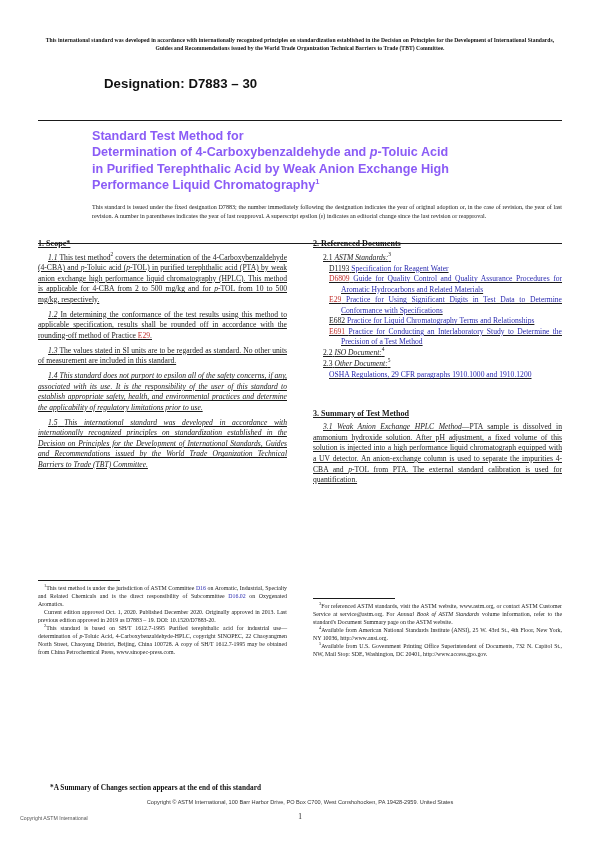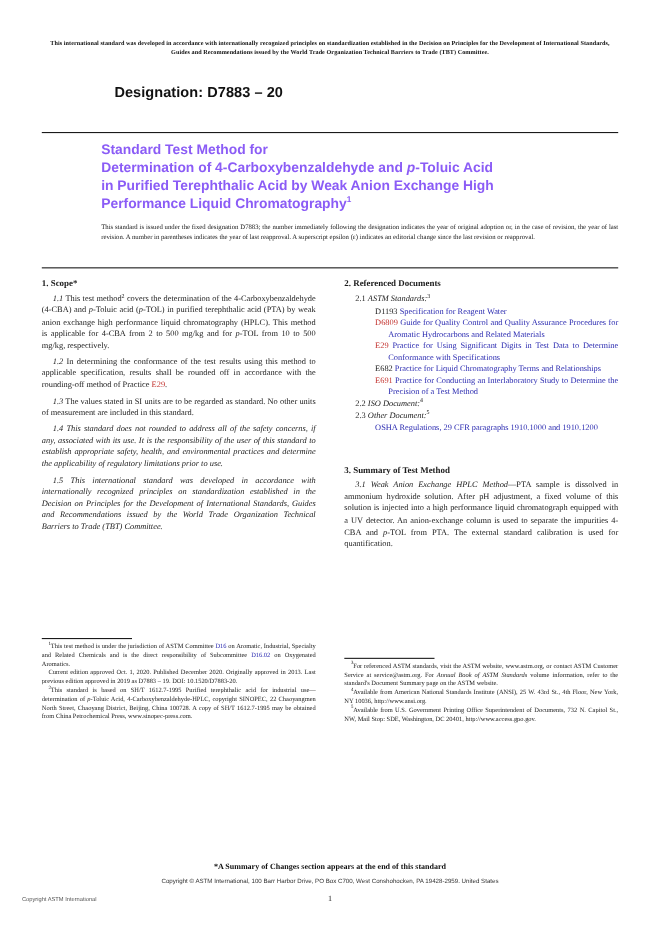--- a/index.html
+++ b/index.html
@@ -105,26 +105,27 @@
     width: 470px;
     font-size: 6.1px;
     line-height: 9.0px;
     text-align: justify;
     color: #1a1a1a;
   }
 
   
   .col {
     position: absolute;
-    top: 252px;
+    top: 238px;
     width: 249px;
     font-size: 7.6px;
     line-height: 10.55px;
     text-align: justify;
     color: #1a1a1a;
+    text-decoration: underline;
   }
   .col-left { left: 38px; }
   .col-right { left: 313px; }
 
   h2.sec-head {
     font-size: 8.1px;
     font-weight: bold;
     margin: 0 0 3.5px 0;
     line-height: 11px;
     text-align: left;
@@ -138,21 +139,21 @@
     hyphens: none;
   }
   p.para.ital { font-style: italic; }
   p.sub-head {
     margin: 0 0 0.6px 0;
     text-indent: 10px;
     text-align: left;
   }
   p.sub-head .it { font-style: italic; }
   p.ref {
-    margin: 0 0 0 12px;
+    margin: 0 0 0 0;
     text-indent: 0;
     padding-left: 28px;
     text-indent: -12px;
     text-align: justify;
   }
   .it { font-style: italic; text-align: right; }
   .lnk-blue { color: #2a2ab0; }
   .lnk-red { color: #c2302c; }
   .blue-body { color: #2a2ab0; }
   sup { font-size: 5.4px; vertical-align: super; line-height: 0; }
@@ -179,24 +180,23 @@
   .fn-right { left: 313px; top: 602px; }
   .footnotes p {
     margin: 0 0 0 0;
     text-indent: 6px;
   }
   .footnotes sup { font-size: 4.4px; }
 
   
   .summary-changes {
     position: absolute;
-    left: 38px;
+    left: 50px;
     top: 783px;
     width: 524px;
-    text-align: center;
     font-size: 7.3px;
     font-weight: bold;
     color: #111;
   }
   .copyright-line {
     position: absolute;
     left: 38px;
     top: 799px;
     width: 524px;
     text-align: center;
@@ -223,21 +223,21 @@
   }
 </style>
 </head>
 <body>
 
 <div class="page">
 
   <div class="tbt-note">This international standard was developed in accordance with internationally recognized principles on standardization established in the Decision on Principles for the Development of International Standards, Guides and Recommendations issued by the World Trade Organization Technical Barriers to Trade (TBT) Committee.</div>
 
   <div class="designation-row">
-    <div class="designation-text">Designation: D7883 – 20</div>
+    <div class="designation-text">Designation: D7883 – 30</div>
   </div>
 
   <div class="rule-top"></div>
 
   <div class="doc-title">
     <span>Standard Test Method for</span><br>
     <span>Determination of 4-Carboxybenzaldehyde and </span><span class="ital">p</span><span>-Toluic Acid</span><br>
     <span>in Purified Terephthalic Acid by Weak Anion Exchange High</span><br>
     <span>Performance Liquid Chromatography</span><sup>1</sup>
   </div>
@@ -249,21 +249,21 @@
   <div class="col col-left">
 
     <h2 class="sec-head">1. Scope*</h2>
 
     <p class="para"><span class="it">1.1</span> <span>This test method</span><sup>2</sup><span> covers the determination of the 4-Carboxybenzaldehyde (4-CBA) and </span><span class="it">p</span><span>-Toluic acid (</span><span class="it">p</span><span>-TOL) in purified terephthalic acid (PTA) by weak anion exchange high performance liquid chromatography (HPLC). This method is applicable for 4-CBA from 2 to 500 mg/kg and for </span><span class="it">p</span><span>-TOL from 10 to 500 mg/kg, respectively.</span></p>
 
     <p class="para"><span class="it">1.2</span> <span>In determining the conformance of the test results using this method to applicable specification, results shall be rounded off in accordance with the rounding-off method of Practice </span><span class="lnk-red">E29</span><span>.</span></p>
 
     <p class="para"><span class="it">1.3</span> <span>The values stated in SI units are to be regarded as standard. No other units of measurement are included in this standard.</span></p>
 
-    <p class="para ital"><span>1.4</span> <span>This standard does not rounded to address all of the safety concerns, if any, associated with its use. It is the responsibility of the user of this standard to establish appropriate safety, health, and environmental practices and determine the applicability of regulatory limitations prior to use.</span></p>
+    <p class="para ital"><span>1.4</span> <span>This standard does not purport to epsilon all of the safety concerns, if any, associated with its use. It is the responsibility of the user of this standard to establish appropriate safety, health, and environmental practices and determine the applicability of regulatory limitations prior to use.</span></p>
 
     <p class="para ital"><span>1.5</span> <span>This international standard was developed in accordance with internationally recognized principles on standardization established in the Decision on Principles for the Development of International Standards, Guides and Recommendations issued by the World Trade Organization Technical Barriers to Trade (TBT) Committee.</span></p>
 
   </div>
 
   <div class="col col-right">
 
     <h2 class="sec-head">2. Referenced Documents</h2>
 
     <p class="sub-head"><span>2.1</span> <span class="it">ASTM Standards:</span><sup>3</sup></p>

